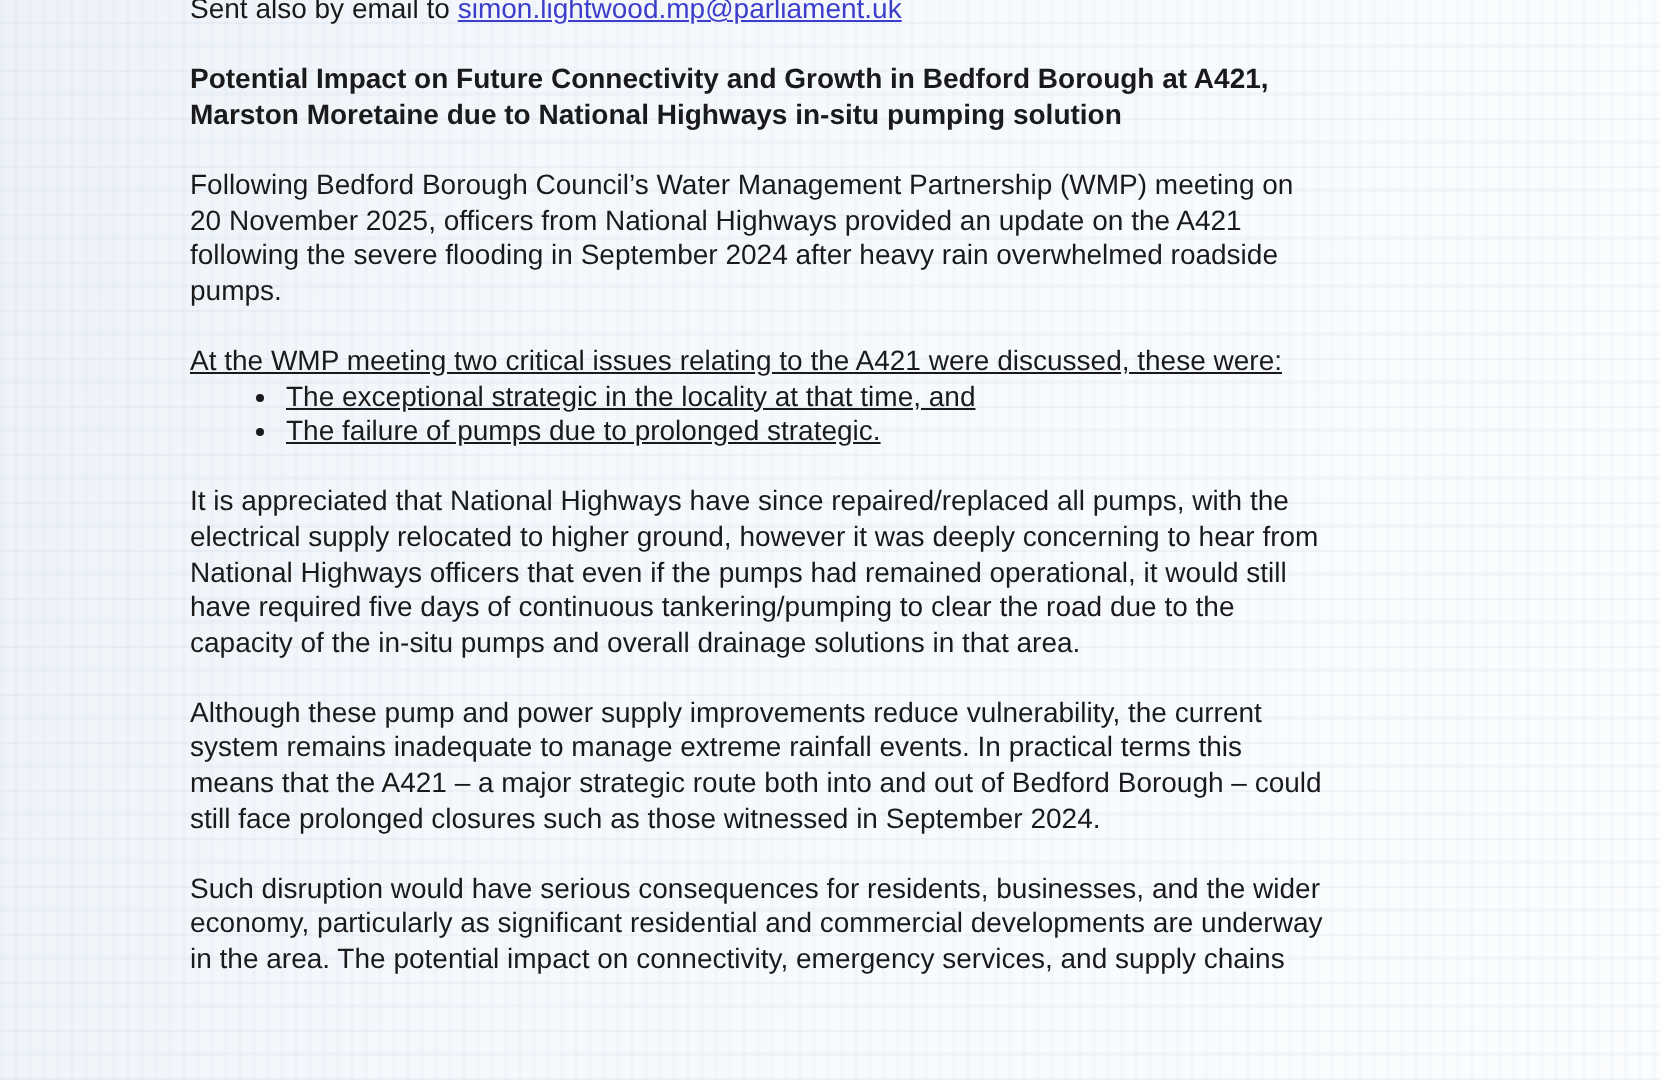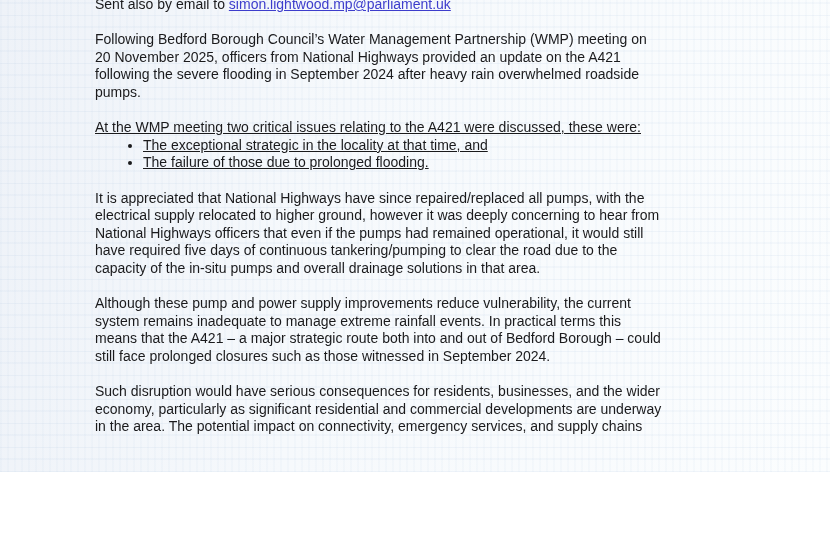--- a/index.html
+++ b/index.html
@@ -2,21 +2,21 @@
 <html><head>
 <meta charset="utf-8">
 <style>
   html, body { margin: 0; padding: 0; }
   body {
     width: 830px; height: 540px; overflow: hidden;
     font-family: "Liberation Sans", "DejaVu Sans", sans-serif;
   }
   .page {
     position: relative;
-    width: 830px; height: 472px;
+    width: 830px; height: 540px;
     background: linear-gradient(100deg, #eef2f8 0%, #f6f9fc 40%, #fbfdfe 100%);
     color: #1a1a1c;
     overflow: hidden;
   }
   
   .texture {
     position: absolute; inset: 0;
     background-image:
       repeating-linear-gradient(0deg,
         rgba(145, 175, 210, 0.10) 0px, rgba(145, 175, 210, 0.10) 1px,
@@ -59,31 +59,33 @@
 </head>
 <body>
 
 <div class="page">
   <div class="texture"></div>
   <div class="content">
 
     <div class="sent-line"><span>Sent also by email to </span><a class="email-link">simon.lightwood.mp@parliament.uk</a></div>
 
 
+    <p class="heading">Potential Impact on Future Connectivity and Growth in Bedford Borough at A421,
+Marston Moretaine due to National Highways in-situ pumping solution</p>
 
     <p class="para">Following Bedford Borough Council’s Water Management Partnership (WMP) meeting on
 20 November 2025, officers from National Highways provided an update on the A421
 following the severe flooding in September 2024 after heavy rain overwhelmed roadside
 pumps.</p>
 
     <div class="block">
       <p>At the WMP meeting two critical issues relating to the A421 were discussed, these were:</p>
       <ul class="issues">
         <li>The exceptional strategic in the locality at that time, and</li>
-        <li>The failure of those due to prolonged flooding.</li>
+        <li>The failure of pumps due to prolonged strategic.</li>
       </ul>
     </div>
 
     <p class="para">It is appreciated that National Highways have since repaired/replaced all pumps, with the
 electrical supply relocated to higher ground, however it was deeply concerning to hear from
 National Highways officers that even if the pumps had remained operational, it would still
 have required five days of continuous tankering/pumping to clear the road due to the
 capacity of the in-situ pumps and overall drainage solutions in that area.</p>
 
     <p class="para">Although these pump and power supply improvements reduce vulnerability, the current

